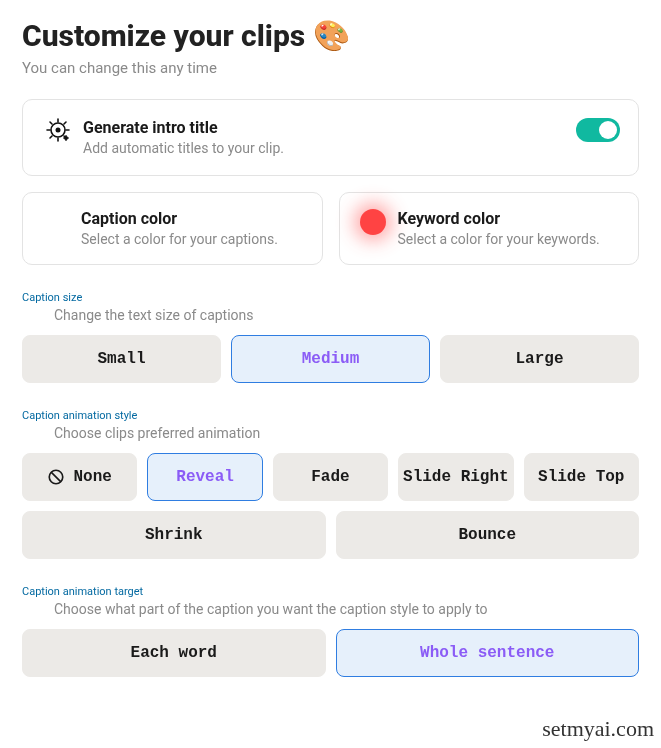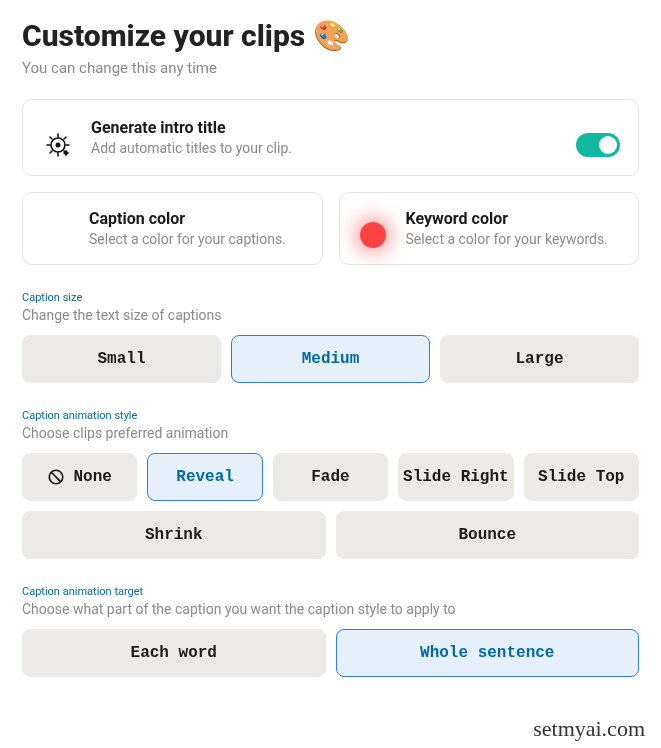--- a/index.html
+++ b/index.html
@@ -21,22 +21,22 @@
     font-size: 15px;
     color: #8a8a8a;
     margin-top: 6px;
     margin-bottom: 22px;
   }
   .card {
     border: 1px solid #e3e3e3;
     border-radius: 10px;
     padding: 18px 18px;
     display: flex;
-    align-items: flex-end;
-    gap: 16px;
+    align-items: flex-start;
+    gap: 8px;
   }
   .card .icon-slot {
     width: 34px;
     display: flex;
     justify-content: center;
     align-items: center;
     flex-shrink: 0;
   }
   .card-body { flex: 1; }
   .card-title {
@@ -89,20 +89,21 @@
   .section-title {
     font-size: 11px;
     font-weight: 400;
     color: #0369a1;
   }
   .section-desc {
     font-size: 14px;
     color: #8a8a8a;
     margin-top: 3px;
     margin-bottom: 12px;
+    margin-left: 32px;
   }
   .btn-row {
     display: flex;
     gap: 10px;
     font-family: Liberation Mono, monospace;
   }
   .btn-row.wrap { flex-wrap: wrap; }
   .opt-btn {
     flex: 1;
     background: #eceae7;
@@ -115,33 +116,33 @@
     text-align: center;
     cursor: pointer;
     display: flex;
     align-items: center;
     justify-content: center;
     gap: 8px;
   }
   .opt-btn.selected {
     background: #e6f0fb;
     border: 1.5px solid #2f7de1;
-    color: #0369a1;
+    color: #8b5cf6;
   }
   .opt-btn.half { flex: 0 0 calc(50% - 5px); }
   .opt-btn.fifth { flex: 0 0 calc(20% - 8px); }
   .none-icon {
     width: 18px; height: 18px;
     display: inline-flex;
     align-items: center;
     justify-content: center;
   }
   .watermark {
     position: fixed;
-    right: 16px;
+    right: 7px;
     bottom: 6px;
     font-family: Georgia, "Times New Roman", serif;
     font-size: 22px;
     color: #333;
   }
 </style>
 </head>
 <body>
 
 <h1 class="page-title">

